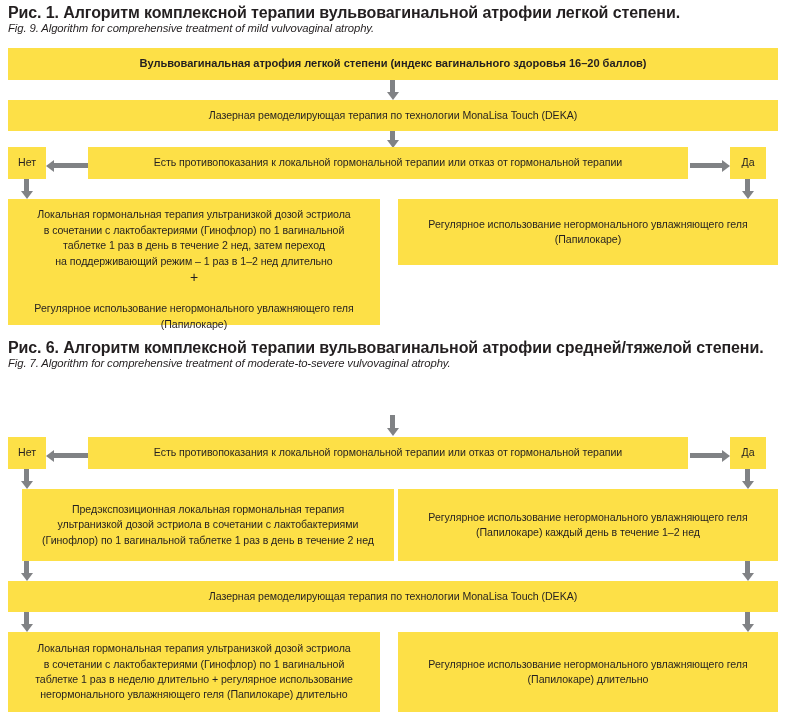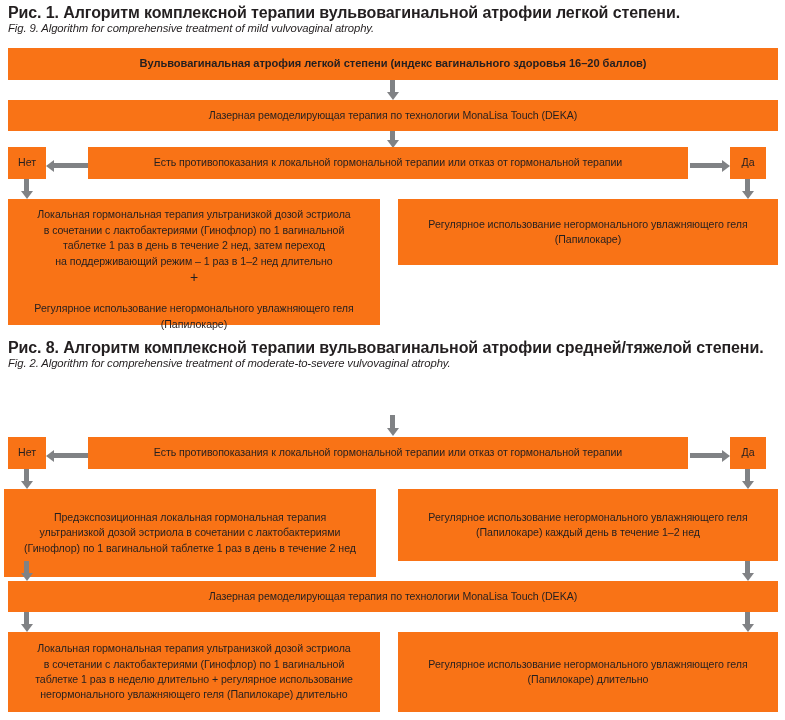--- a/index.html
+++ b/index.html
@@ -38,21 +38,21 @@
     font-size: 11.3px;
     font-style: italic;
     line-height: 15px;
     letter-spacing: -0.1px;
     color: #231f20;
   }
 
   
   .box {
     position: absolute;
-    background: #f97316;
+    background: #fde047;
     box-sizing: border-box;
     display: flex;
     align-items: center;
     justify-content: center;
     text-align: center;
     font-size: 10.6px;
     line-height: 15.4px;
     color: #231f20;
     letter-spacing: -0.05px;
     padding: 2px 6px;
@@ -185,22 +185,22 @@
       <span>Регулярное использование негормонального увлажняющего геля
 (Папилокаре)</span>
     </span>
   </div>
 
   <div class="box" style="left:398px; top:199px; width:380px; height:66px;">
     <span class="inner">Регулярное использование негормонального увлажняющего геля
 (Папилокаре)</span>
   </div>
 
-  <div class="caption cap-ru" style="top:341px;">Рис. 8. Алгоритм комплексной терапии вульвовагинальной атрофии средней/тяжелой степени.</div>
-  <div class="caption cap-en" style="top:356px;">Fig. 2. Algorithm for comprehensive treatment of moderate-to-severe vulvovaginal atrophy.</div>
+  <div class="caption cap-ru" style="top:341px;">Рис. 6. Алгоритм комплексной терапии вульвовагинальной атрофии средней/тяжелой степени.</div>
+  <div class="caption cap-en" style="top:356px;">Fig. 7. Algorithm for comprehensive treatment of moderate-to-severe vulvovaginal atrophy.</div>
 
 
   <div class="arrow-v" style="left:390px; top:415px;">
     <div class="stem" style="height:13px;"></div>
     <div class="head" style="top:13px;"></div>
   </div>
 
   <div class="box" style="left:8px; top:437px; width:38px; height:32px;">
     <span class="inner">Нет</span>
   </div>
@@ -222,21 +222,21 @@
 
   <div class="arrow-v" style="left:24px; top:469px;">
     <div class="stem" style="height:12px;"></div>
     <div class="head" style="top:12px;"></div>
   </div>
   <div class="arrow-v" style="left:745px; top:469px;">
     <div class="stem" style="height:12px;"></div>
     <div class="head" style="top:12px;"></div>
   </div>
 
-  <div class="box" style="left:4px; top:489px; width:372px; height:88px;">
+  <div class="box" style="left:22px; top:489px; width:372px; height:72px;">
     <span class="inner">Предэкспозиционная локальная гормональная терапия
 ультранизкой дозой эстриола в сочетании с лактобактериями
 (Гинофлор) по 1 вагинальной таблетке 1 раз в день в течение 2 нед</span>
   </div>
   <div class="box" style="left:398px; top:489px; width:380px; height:72px;">
     <span class="inner">Регулярное использование негормонального увлажняющего геля
 (Папилокаре) каждый день в течение 1–2 нед</span>
   </div>
 
   <div class="arrow-v" style="left:24px; top:561px;">

